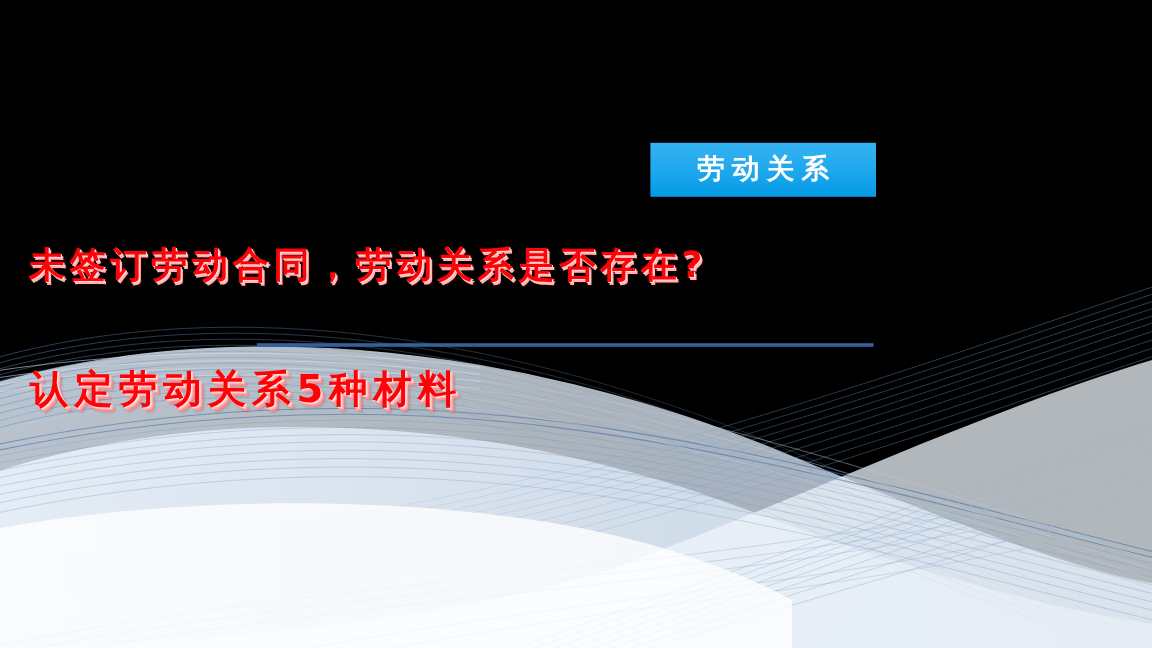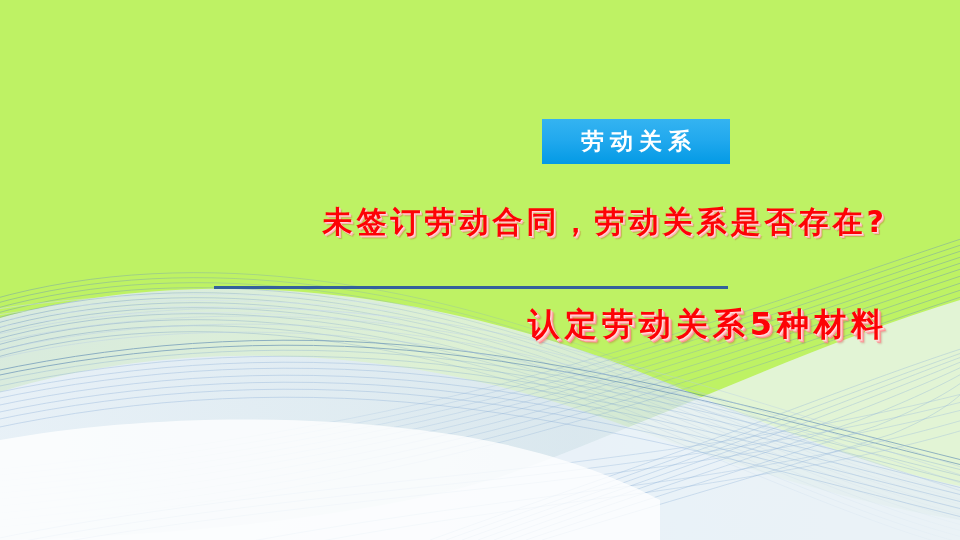--- a/index.html
+++ b/index.html
@@ -10,21 +10,21 @@
   body {
     width: 960px;
     height: 540px;
     overflow: hidden;
     font-family: "Liberation Sans", sans-serif;
   }
   #slide {
     position: relative;
     width: 960px;
     height: 540px;
-    background: #bef264;
+    background: #000000;
     overflow: hidden;
   }
 
   
   #wave-layer {
     position: absolute;
     left: 0;
     top: 0;
     width: 960px;
     height: 540px;
@@ -51,26 +51,27 @@
     letter-spacing: 6px;
     text-indent: 6px;
     line-height: 1;
     white-space: nowrap;
   }
 
   
   .title-line {
     position: absolute;
     width: 888px;
-    text-align: right;
+    text-align: left;
     white-space: nowrap;
     line-height: 1;
     color: #fd0206;
     font-family: "DejaVu Sans", "Liberation Sans", sans-serif;
     font-weight: 700;
+    padding-left: 20px;
   }
   #title-question {
     top: 207px;
     font-size: 30px;
     letter-spacing: 4px;
     text-indent: 4px;
     text-shadow:
       1px 1px 0 #ffd9d9,
       2px 2px 0 #ffb3b4,
       3px 3px 1px rgba(180,0,0,0.22);

